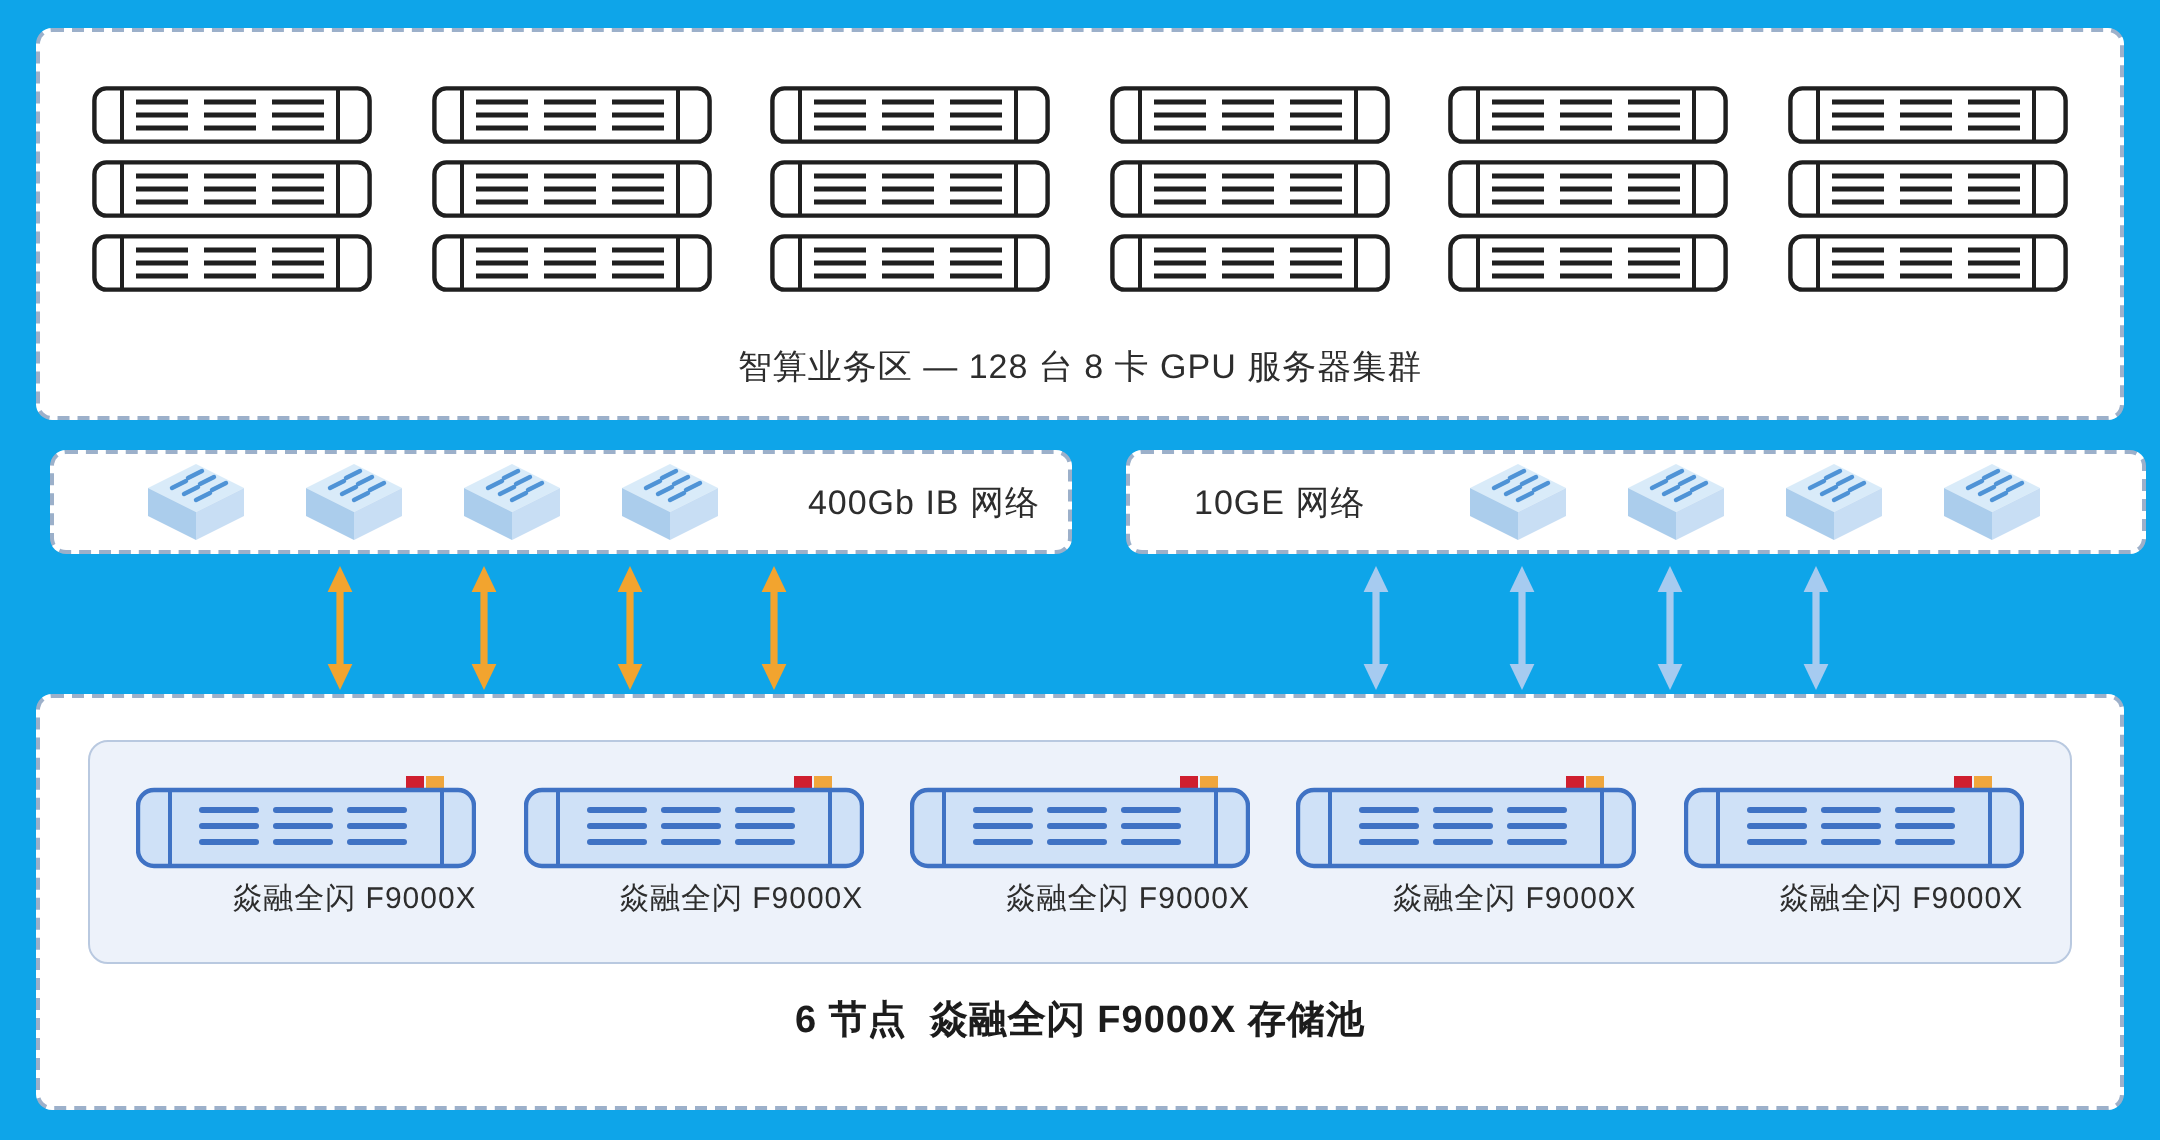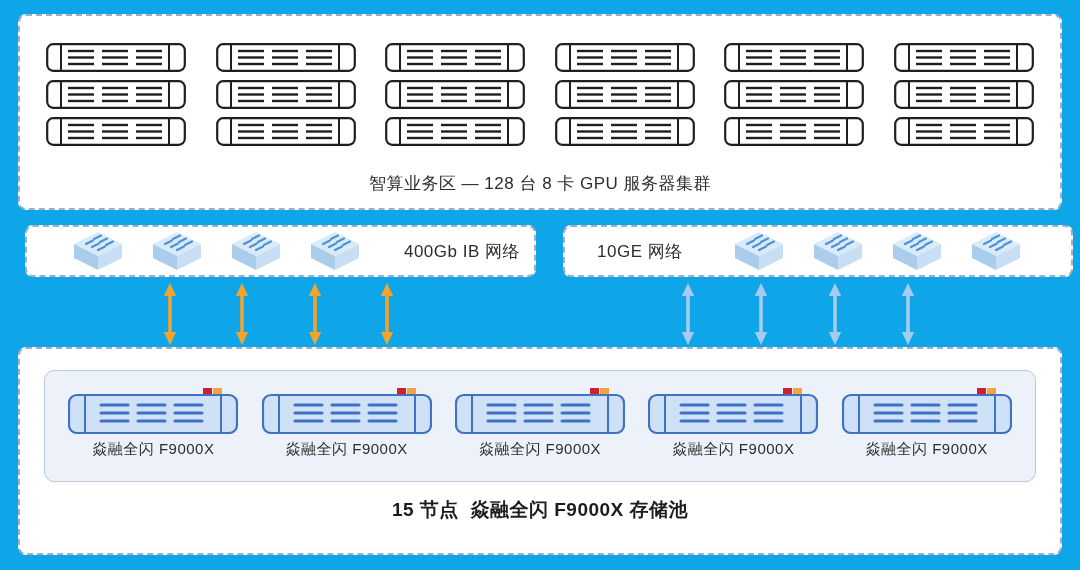--- a/index.html
+++ b/index.html
@@ -26,21 +26,21 @@
 
   
   .link-arrows { position:absolute; top:283px; height:62px; display:flex; justify-content:space-between; }
   .link-arrows.ib { left:162px; width:233px; }
   .link-arrows.ge { left:680px; width:236px; }
 
   
   .storage-zone { left:18px; top:347px; width:1044px; height:208px; padding:21px 24px 0; display:flex; flex-direction:column; }
   .storage-inner { height:112px; background:var(--inner-box-fill,#edf2fa); border:1.5px solid var(--inner-box-border,#b9c9e0);
                    border-radius:10px; display:flex; justify-content:space-evenly; align-items:flex-start; padding-top:16px; }
-  .storage-node { display:flex; flex-direction:column; align-items:center; }
+  .storage-node { display:flex; flex-direction:column; align-items:flex-end; }
   .storage-node-label { margin-top:5px; font-size:15px; color:#2d2d2d; letter-spacing:.5px; }
   .pool-title { margin-top:15px; text-align:center; font-size:19px; font-weight:bold; color:#1c1c1c; white-space:pre; letter-spacing:.5px; }
 </style>
 </head>
 <body>
 
 <div class="canvas">
 
   <div class="dashed-box gpu-zone">
     <div class="server-grid">
@@ -542,16 +542,16 @@
             <line x1="70" y1="18" x2="97" y2="18" stroke="#3f72c4" stroke-width="3" stroke-linecap="round"></line>
             <line x1="70" y1="26" x2="97" y2="26" stroke="#3f72c4" stroke-width="3" stroke-linecap="round"></line>
             <line x1="70" y1="34" x2="97" y2="34" stroke="#3f72c4" stroke-width="3" stroke-linecap="round"></line>
             <line x1="107" y1="18" x2="134" y2="18" stroke="#3f72c4" stroke-width="3" stroke-linecap="round"></line>
             <line x1="107" y1="26" x2="134" y2="26" stroke="#3f72c4" stroke-width="3" stroke-linecap="round"></line>
             <line x1="107" y1="34" x2="134" y2="34" stroke="#3f72c4" stroke-width="3" stroke-linecap="round"></line>
   </svg>
           <div class="storage-node-label">焱融全闪 F9000X</div>
         </div>
       </div>
-    <div class="pool-title">15 节点  焱融全闪 F9000X 存储池</div>
+    <div class="pool-title">6 节点  焱融全闪 F9000X 存储池</div>
   </div>
 
 </div>
 
 </body></html>

